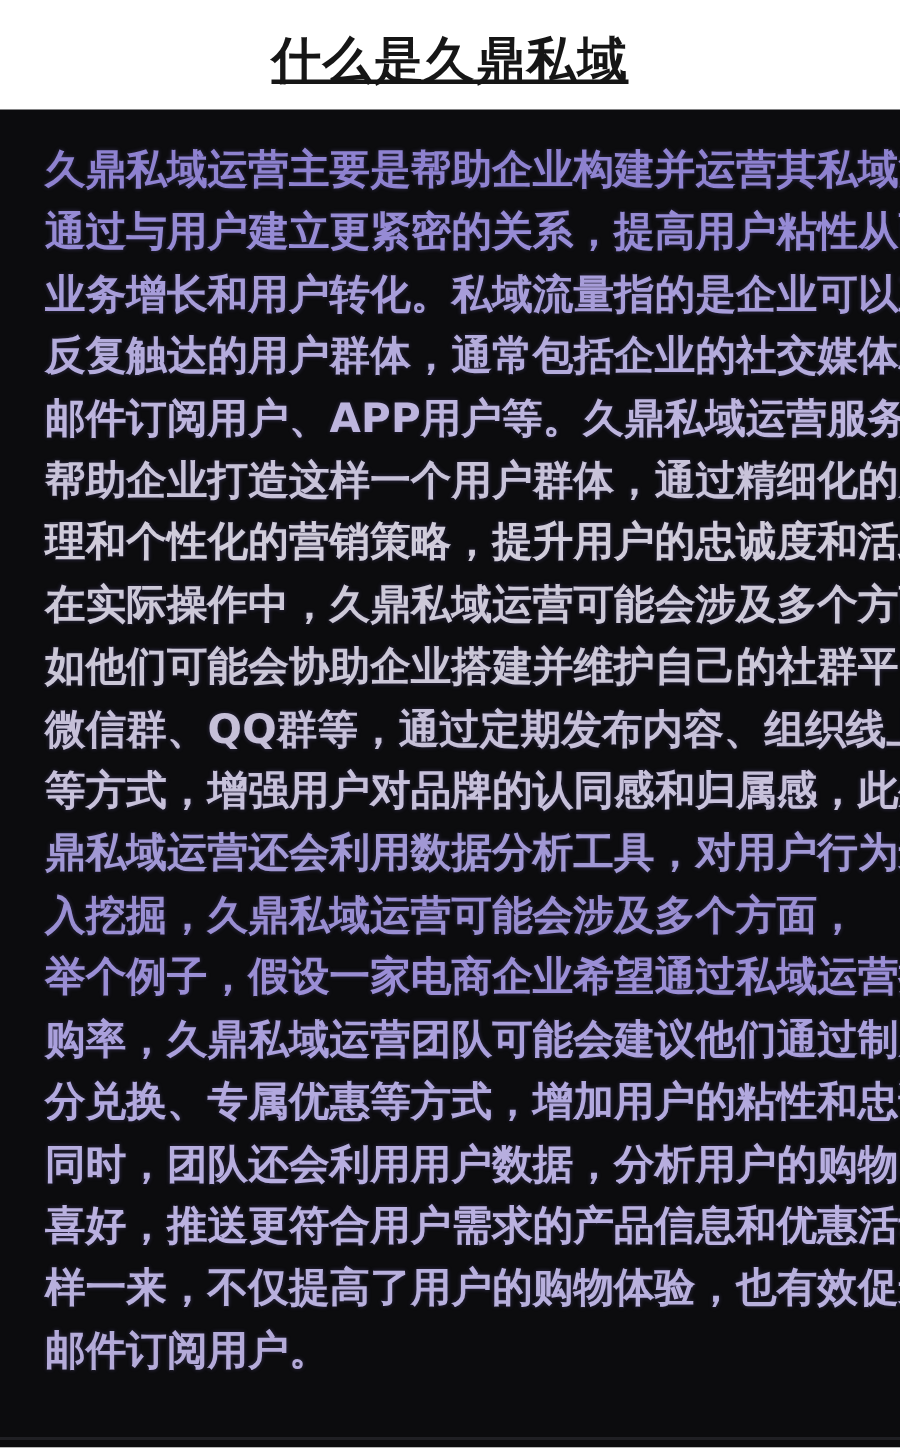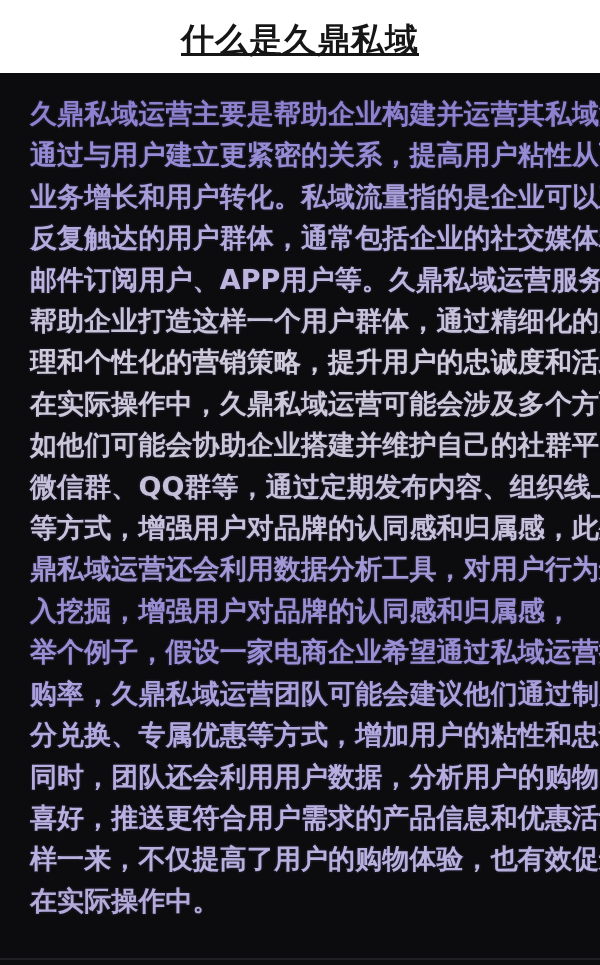--- a/index.html
+++ b/index.html
@@ -70,23 +70,23 @@
         <div class="text-line" style="color: rgb(167, 157, 217);">业务增长和用户转化。私域流量指的是企业可以直接、</div>
         <div class="text-line" style="color: rgb(180, 172, 220);">反复触达的用户群体，通常包括企业的社交媒体粉丝、</div>
         <div class="text-line" style="color: rgb(189, 181, 222);">邮件订阅用户、APP用户等。久鼎私域运营服务致力于</div>
         <div class="text-line" style="color: rgb(200, 195, 217);">帮助企业打造这样一个用户群体，通过精细化的用户管</div>
         <div class="text-line" style="color: rgb(208, 204, 218);">理和个性化的营销策略，提升用户的忠诚度和活跃度。</div>
         <div class="text-line" style="color: rgb(205, 201, 216);">在实际操作中，久鼎私域运营可能会涉及多个方面，例</div>
         <div class="text-line" style="color: rgb(203, 199, 215);">如他们可能会协助企业搭建并维护自己的社群平台，如</div>
         <div class="text-line" style="color: rgb(198, 192, 216);">微信群、QQ群等，通过定期发布内容、组织线上活动</div>
         <div class="text-line" style="color: rgb(199, 193, 218);">等方式，增强用户对品牌的认同感和归属感，此外，久</div>
         <div class="text-line" style="color: rgb(161, 152, 213);">鼎私域运营还会利用数据分析工具，对用户行为进行深</div>
-        <div class="text-line" style="color: rgb(153, 142, 210);">入挖掘，增强用户对品牌的认同感和归属感，</div>
+        <div class="text-line" style="color: rgb(153, 142, 210);">入挖掘，久鼎私域运营可能会涉及多个方面，</div>
         <div class="text-line" style="color: rgb(154, 142, 213);">举个例子，假设一家电商企业希望通过私域运营提升复</div>
         <div class="text-line" style="color: rgb(170, 160, 220);">购率，久鼎私域运营团队可能会建议他们通过制度、积</div>
         <div class="text-line" style="color: rgb(178, 169, 222);">分兑换、专属优惠等方式，增加用户的粘性和忠诚度。</div>
         <div class="text-line" style="color: rgb(183, 174, 223);">同时，团队还会利用用户数据，分析用户的购物习惯和</div>
         <div class="text-line" style="color: rgb(186, 177, 224);">喜好，推送更符合用户需求的产品信息和优惠活动。这</div>
         <div class="text-line" style="color: rgb(184, 176, 221);">样一来，不仅提高了用户的购物体验，也有效促进了企</div>
-        <div class="text-line" style="color: rgb(180, 171, 217);">在实际操作中。</div>
+        <div class="text-line" style="color: rgb(180, 171, 217);">邮件订阅用户。</div>
       </div>
   </div>
 </div>
 
 </body></html>

